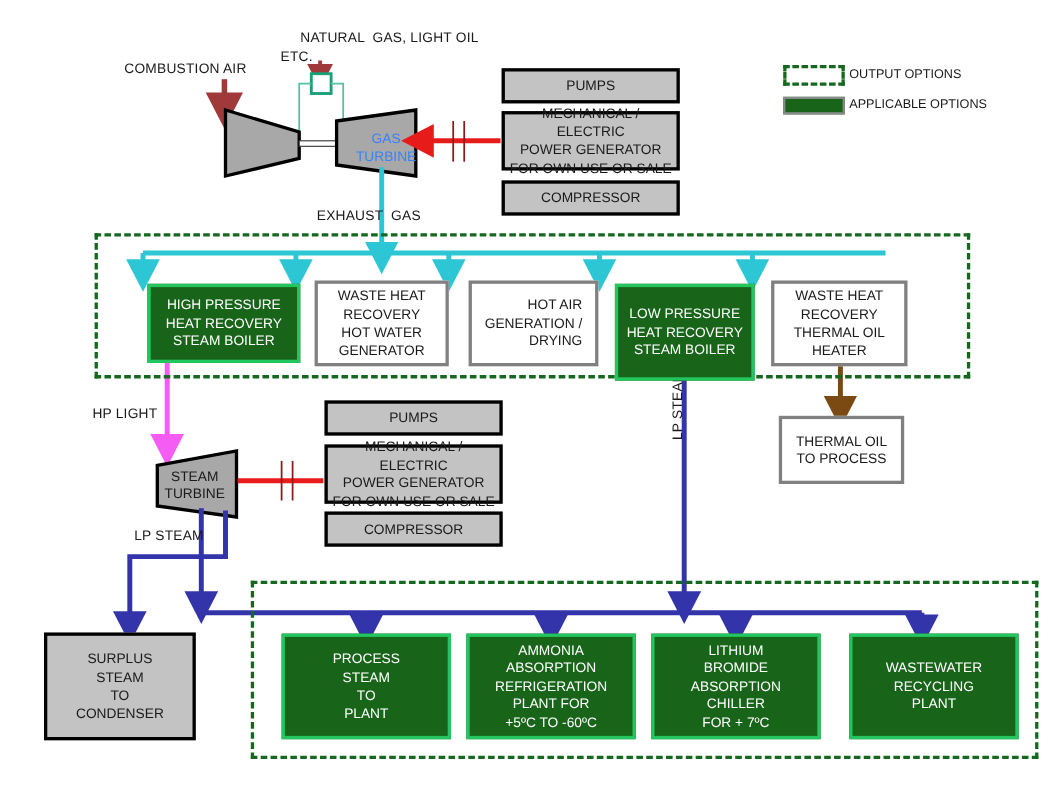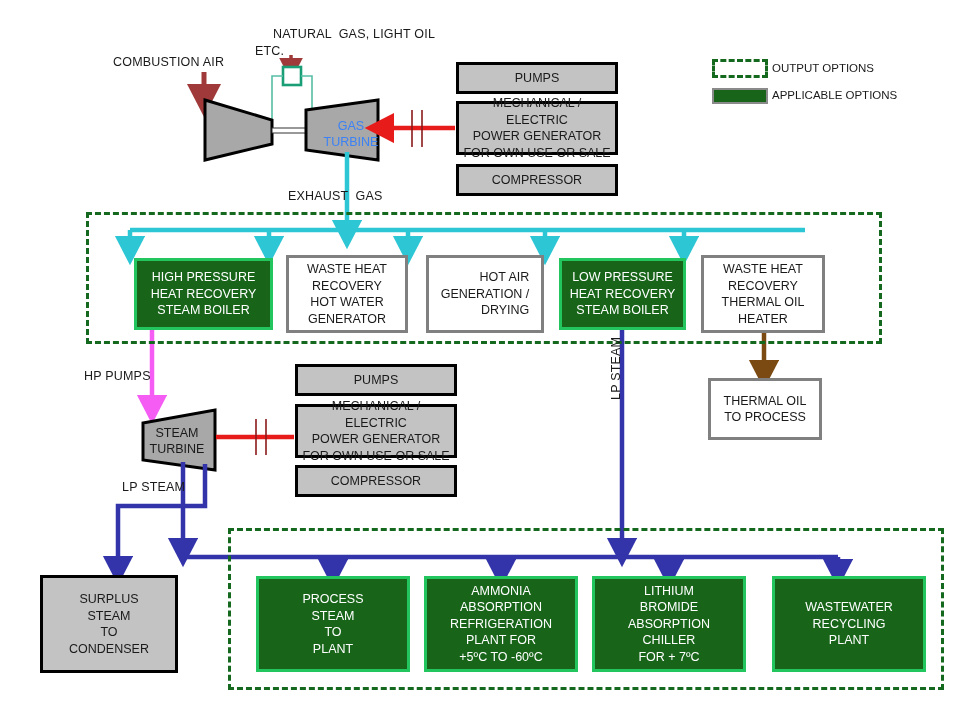--- a/index.html
+++ b/index.html
@@ -145,21 +145,21 @@
   <div class="legend-dash" style="left:712px;top:59px;width:56px;height:19px;"></div>
   <div class="legend-txt" style="left:772px;top:62px;">OUTPUT OPTIONS</div>
 
   <div class="legend-solid" style="left:712px;top:88px;width:56px;height:16px;"></div>
   <div class="legend-txt" style="left:772px;top:89px;">APPLICABLE OPTIONS</div>
 
   <div class="lbl" style="left:113px;top:54px;">COMBUSTION AIR</div>
   <div class="lbl" style="left:255px;top:26px;margin-left:18px;">NATURAL  GAS, LIGHT OIL</div>
   <div class="lbl" style="left:255px;top:43px;">ETC.</div>
   <div class="lbl" style="left:288px;top:188px;">EXHAUST  GAS</div>
-  <div class="lbl" style="left:84px;top:368px;">HP PUMPS</div>
+  <div class="lbl" style="left:84px;top:368px;">HP LIGHT</div>
   <div class="lbl" style="left:122px;top:479px;">LP STEAM</div>
   <div class="lbl vert" style="left:608px;top:400px;transform:rotate(-90deg);">LP STEAM</div>
 
   <div class="box" style="left:306px;top:112px;width:70px;height:44px;color:#3b82f6;padding-left:20px;">
     <span style="white-space:pre-line;">GAS
 TURBINE</span>
   </div>
   <div class="box" style="left:143px;top:419px;width:68px;height:44px;color:#1a1a1a;">
     <span style="white-space:pre-line;">STEAM
 TURBINE</span>
@@ -198,21 +198,21 @@
     <span style="white-space:pre-line;">WASTE  HEAT
 RECOVERY
 HOT WATER
 GENERATOR</span>
   </div>
   <div class="box white-md" style="left:426px;top:255px;width:118px;height:78px;">
     <span style="white-space:pre-line;text-align:right;">HOT AIR
 GENERATION  /
 DRYING</span>
   </div>
-  <div class="box green" style="left:559px;top:258px;width:127px;height:72px;justify-content:center;">
+  <div class="box green" style="left:559px;top:258px;width:127px;height:88px;justify-content:center;">
     <span style="white-space:pre-line;">LOW PRESSURE
 HEAT RECOVERY
 STEAM  BOILER</span>
   </div>
   <div class="box white-md" style="left:701px;top:255px;width:124px;height:78px;">
     <span style="white-space:pre-line;">WASTE  HEAT
 RECOVERY
 THERMAL OIL
 HEATER</span>
   </div>

